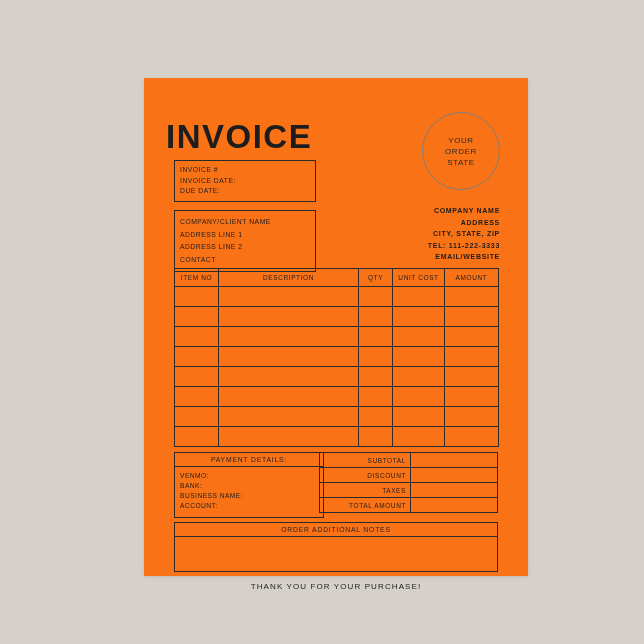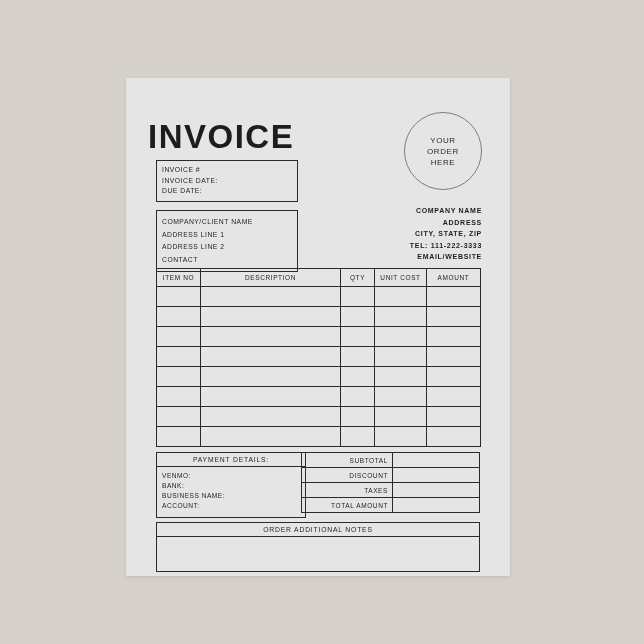--- a/index.html
+++ b/index.html
@@ -14,25 +14,25 @@
     overflow: hidden;
   }
   .stage {
     position: relative;
     width: 644px;
     height: 644px;
     background: #d5d0c9;
   }
   .paper {
     position: absolute;
-    left: 126px;
+    left: 144px;
     top: 78px;
     width: 384px;
     height: 498px;
-    background: #e5e5e5;
+    background: #f97316;
     box-shadow: 0 1px 3px rgba(0,0,0,0.10);
   }
   .inner {
     position: absolute;
     left: 22px;
     top: 22px;
     width: 340px;
     height: 454px;
   }
 
@@ -219,21 +219,21 @@
 
 <div class="stage">
   <div class="paper">
     <div class="inner">
 
       <div class="title">INVOICE</div>
 
       <div class="logo-circle">
         <div>YOUR</div>
         <div>ORDER</div>
-        <div>HERE</div>
+        <div>STATE</div>
       </div>
 
       <div class="meta-box">
         <div class="line">INVOICE #</div>
         <div class="line">INVOICE DATE:</div>
         <div class="line">DUE DATE:</div>
       </div>
 
       <div class="client-box">
         <div class="line">COMPANY/CLIENT NAME</div>
@@ -356,16 +356,17 @@
             <td class="val"></td>
           </tr>
         </tbody>
       </table>
 
       <div class="notes">
         <div class="head">ORDER ADDITIONAL NOTES</div>
         <div class="body"></div>
       </div>
 
+      <div class="thanks">THANK YOU FOR YOUR PURCHASE!</div>
 
     </div>
   </div>
 </div>
 
 </body></html>

